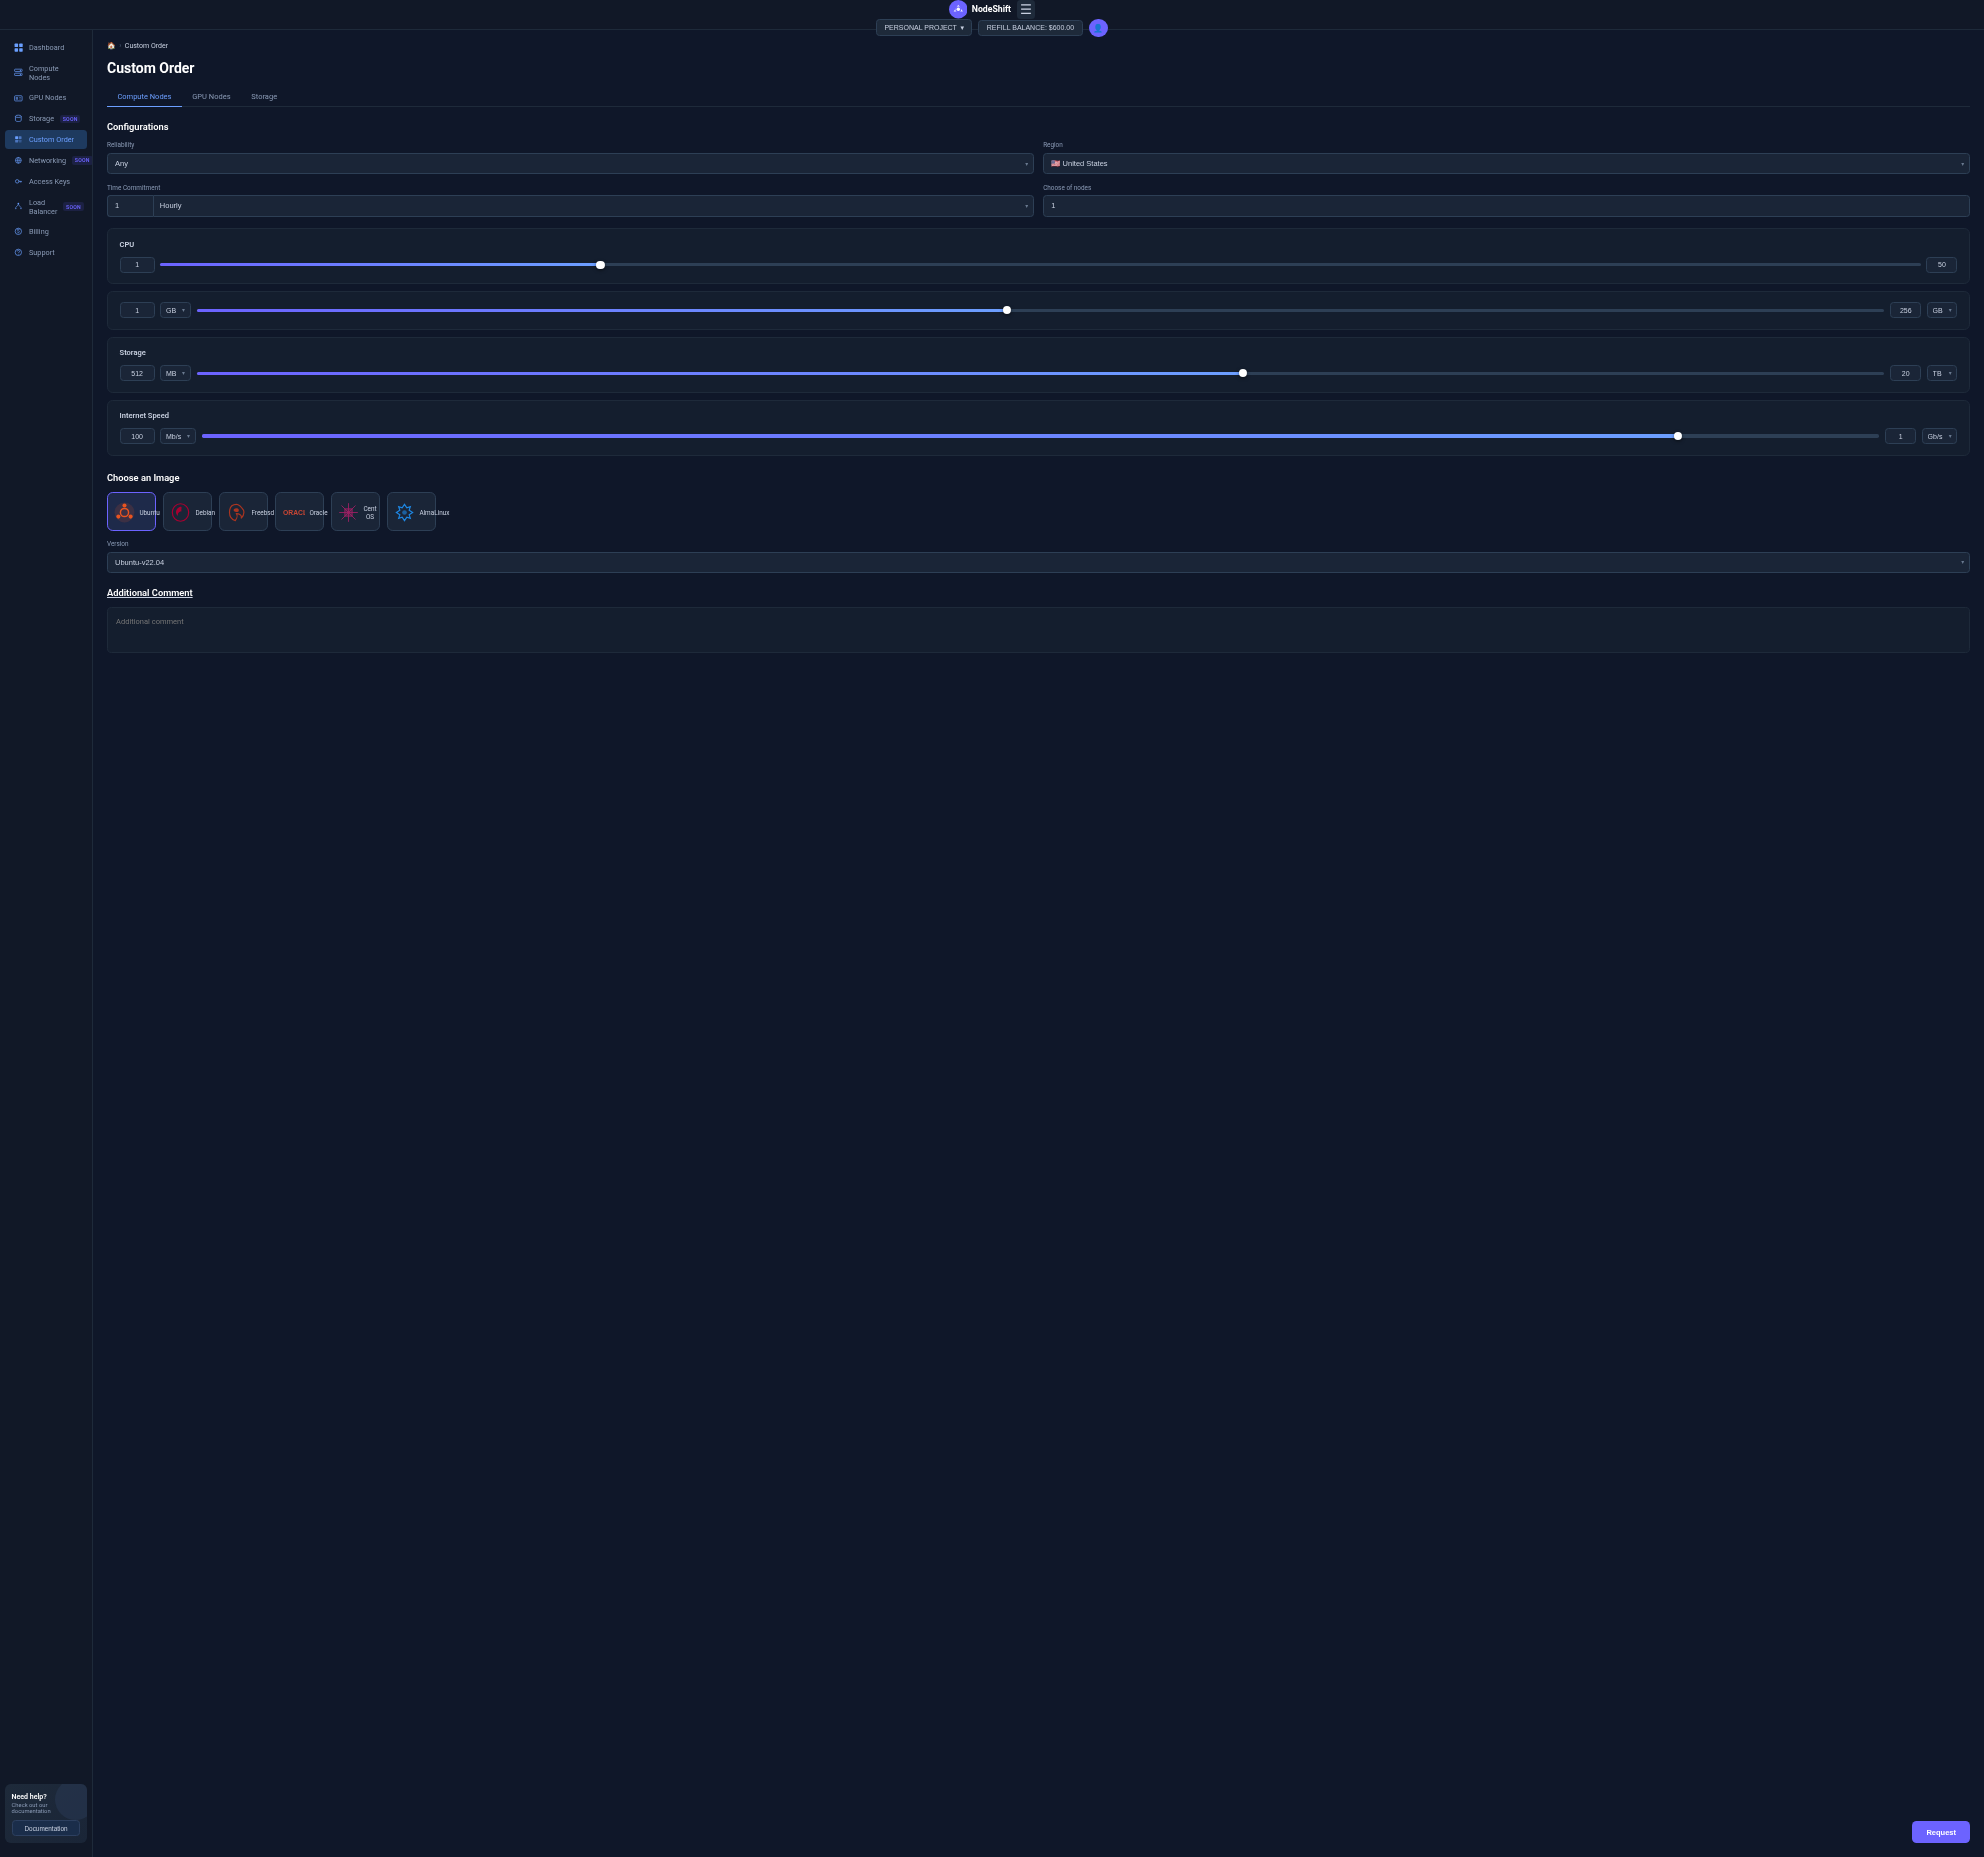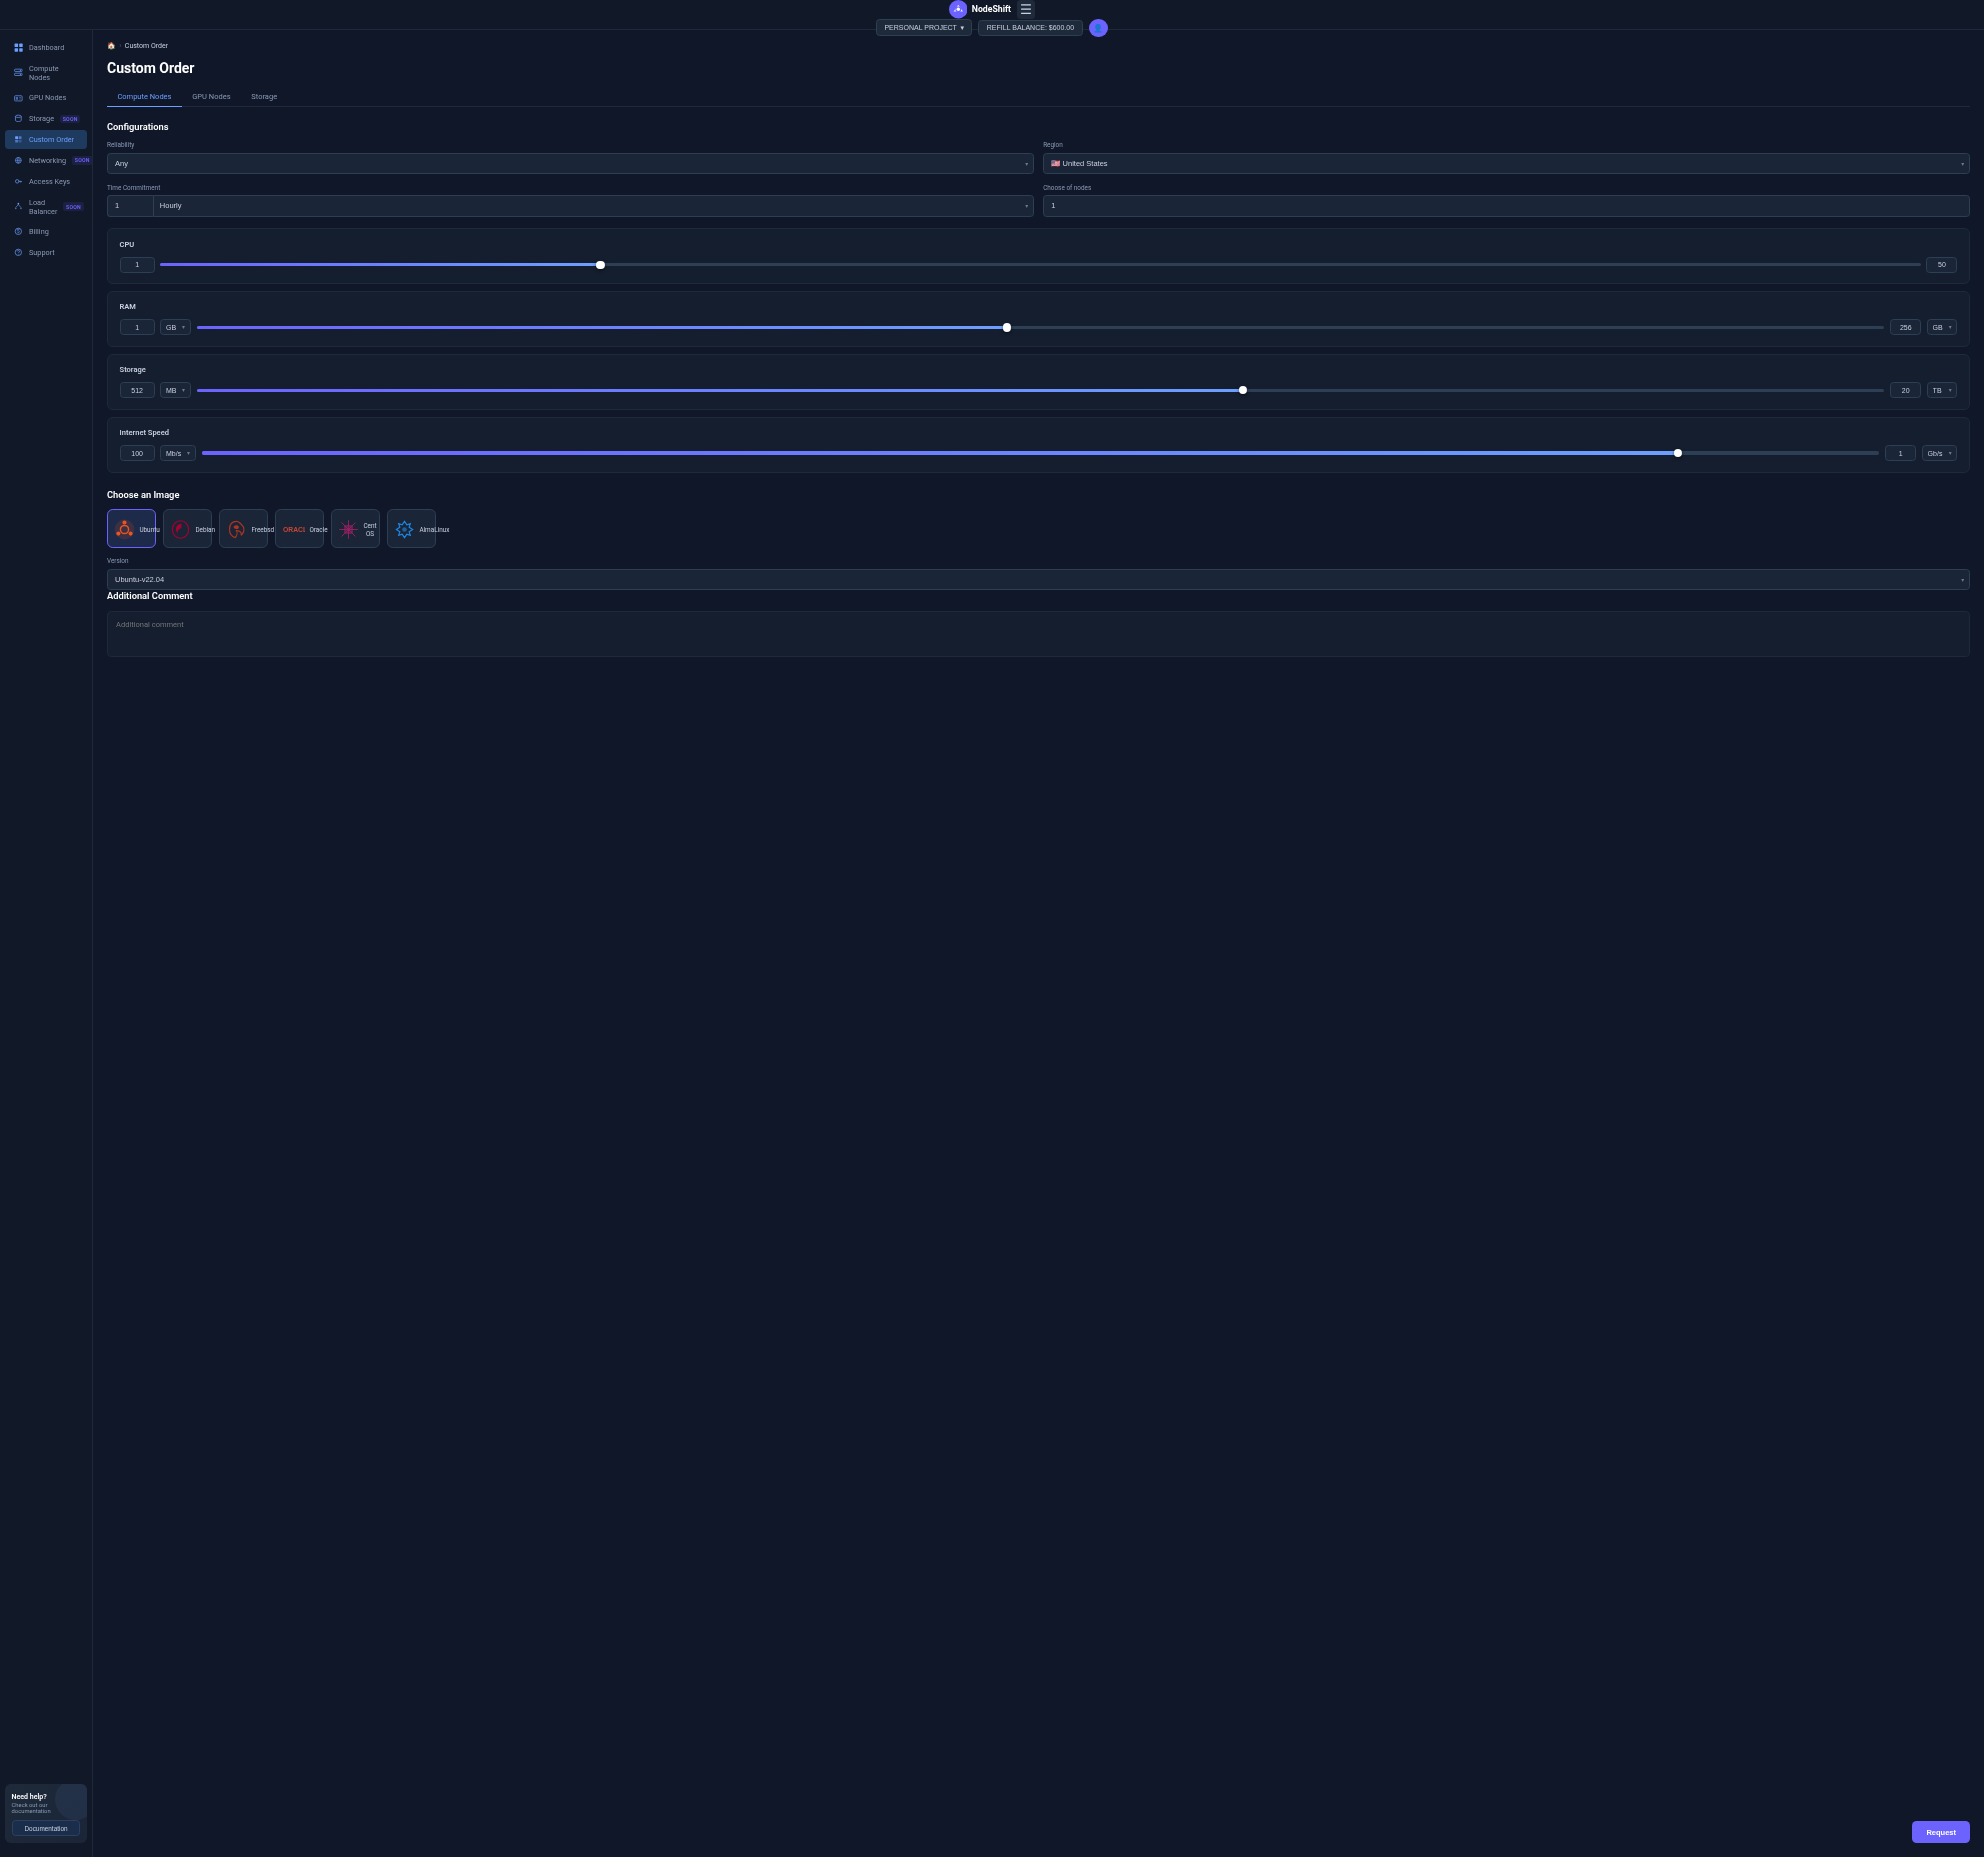--- a/index.html
+++ b/index.html
@@ -437,20 +437,22 @@
       justify-content: center;
     }
     .image-name {
       font-size: 6.4px;
       color: #c8d0e0;
       text-align: center;
     }
 
     
     .comment-section {
+      margin-top: 14px;
+      text-decoration: underline;
     }
     .comment-textarea {
       background: #141e2e;
       border: 0.6px solid #1e2a3a;
       border-radius: 4.6px;
       color: #8a9ab5;
       padding: 8.1px;
       width: 100%;
       height: 46px;
       font-size: 7.5px;
@@ -744,21 +746,20 @@
             <div class="slider-fill" style="width:25%"></div>
             <div class="slider-thumb" style="left:25%"></div>
           </div>
           <input type="range" min="1" max="100" value="25" style="position: absolute; top: -2.3px; left: 0px; opacity: 0; height: 8.1px;">
         </div>
         <input type="text" class="slider-max-input" value="50" style="">
       </div>
     </div>
 
     <div class="slider-card">
-      <div class="slider-label">RAM</div>
       <div class="slider-row">
         <input type="text" class="slider-min-input" value="1" style="">
         <div class="unit-select-wrap">
           <select class="unit-select">
             <option>GB</option>
             <option>TB</option>
           </select>
           <span class="select-arrow">▾</span>
         </div>
         <div class="slider-track-wrap">

